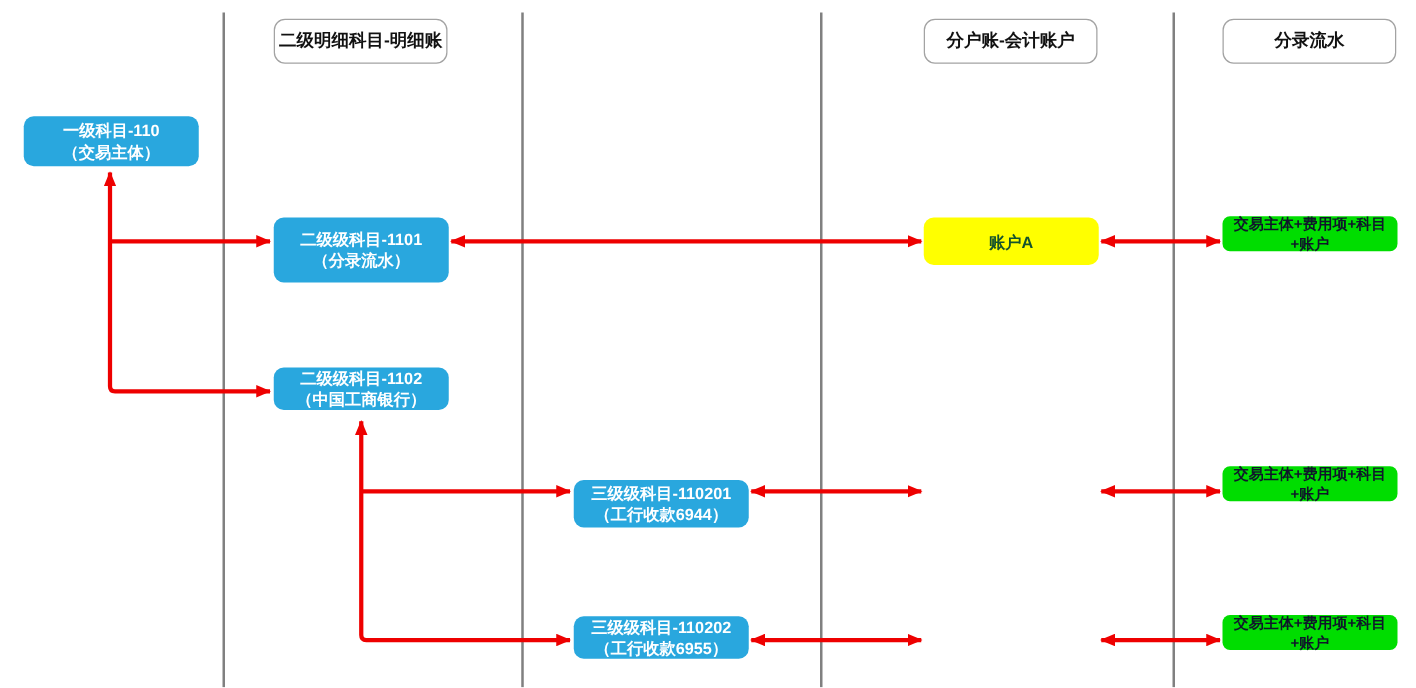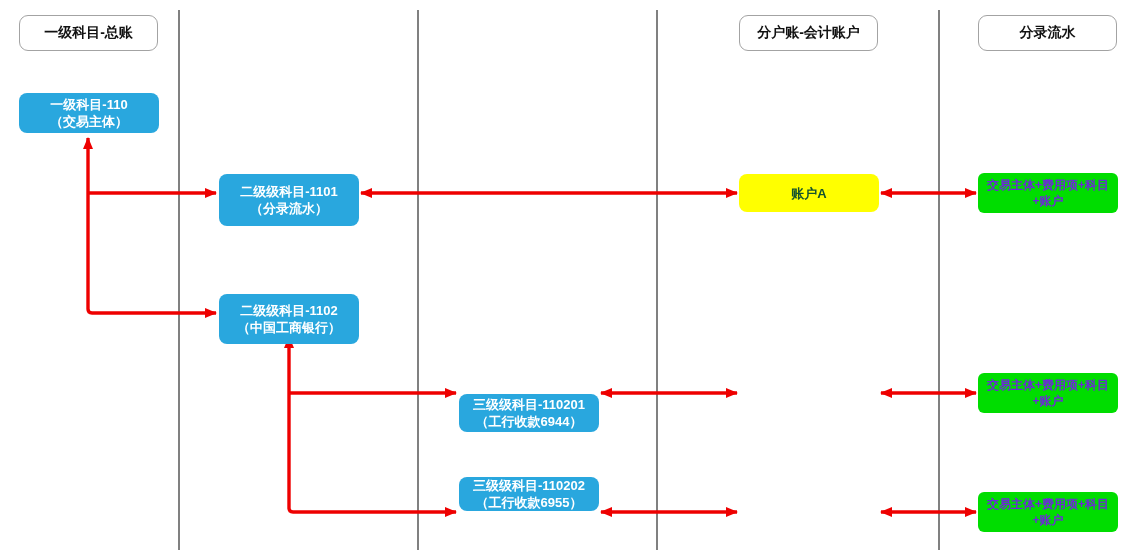--- a/index.html
+++ b/index.html
@@ -36,21 +36,21 @@
   .node{
     position:absolute;width:140px;
     display:flex;flex-direction:column;align-items:center;justify-content:center;
     font-size:13px;font-weight:bold;line-height:17px;text-align:center;
     white-space:nowrap;
     z-index:2;
     border-radius:8px;
   }
   .node.blue{background:var(--node-blue,#29A7DE);color:#ffffff;height:40px;}
   .node.yellow{background:var(--node-yellow,#FFFF00);color:#14532d;height:38px;}
-  .node.green{background:var(--node-green,#00DD00);color:#6d28d9;height:40px;border-radius:6px;font-size:12px;line-height:16px;}
+  .node.green{background:var(--node-green,#00DD00);color:#0f172a;height:28px;border-radius:6px;font-size:12px;line-height:16px;}
   #arrow-layer{
     position:absolute;left:0;top:0;width:1133px;height:550px;
     z-index:1;pointer-events:none;
   }
   #arrow-layer path{
     stroke:var(--arrow-red,#EE0000);
     stroke-width:3.4;
     fill:none;
   }
   #arrow-layer .arrhead{fill:var(--arrow-red,#EE0000);}
@@ -58,21 +58,21 @@
 </head>
 <body>
 
 <div id="canvas">
 
   <div class="divider" style="left:178px"></div>
   <div class="divider" style="left:417px"></div>
   <div class="divider" style="left:656px"></div>
   <div class="divider" style="left:938px"></div>
 
-  <div class="col-header" style="left:19px">一级科目-总账</div>
+  <div class="col-header" style="left:219px">二级明细科目-明细账</div>
   <div class="col-header" style="left:978px">分录流水</div>
   <div class="col-header" style="left:739px">分户账-会计账户</div>
 
   <svg id="arrow-layer" viewBox="0 0 1133 550">
     <defs>
       <marker id="arr" viewBox="0 0 12 10" refX="11" refY="5" markerWidth="12" markerHeight="10" orient="auto-start-reverse" markerUnits="userSpaceOnUse">
         <path class="arrhead" d="M0,0 L12,5 L0,10 Z" style="stroke:none"></path>
       </marker>
     </defs>
 
@@ -95,29 +95,29 @@
   </svg>
 
   <div class="node blue" style="left:19px;top:93px">
     <div>一级科目-110</div>
     <div>（交易主体）</div>
   </div>
   <div class="node blue" style="left:219px;top:174px;height:52px">
     <div>二级级科目-1101</div>
     <div>（分录流水）</div>
   </div>
-  <div class="node blue" style="left:219px;top:294px;height:50px">
+  <div class="node blue" style="left:219px;top:294px;height:34px">
     <div>二级级科目-1102</div>
     <div>（中国工商银行）</div>
   </div>
-  <div class="node blue" style="left:459px;top:394px;height:38px">
+  <div class="node blue" style="left:459px;top:384px;height:38px">
     <div>三级级科目-110201</div>
     <div>（工行收款6944）</div>
   </div>
-  <div class="node blue" style="left:459px;top:477px;height:34px">
+  <div class="node blue" style="left:459px;top:493px;height:34px">
     <div>三级级科目-110202</div>
     <div>（工行收款6955）</div>
   </div>
 
   <div class="node yellow" style="left:739px;top:174px">
     <div>账户A</div>
     <div></div>
   </div>
 
   <div class="node green" style="left:978px;top:173px">

